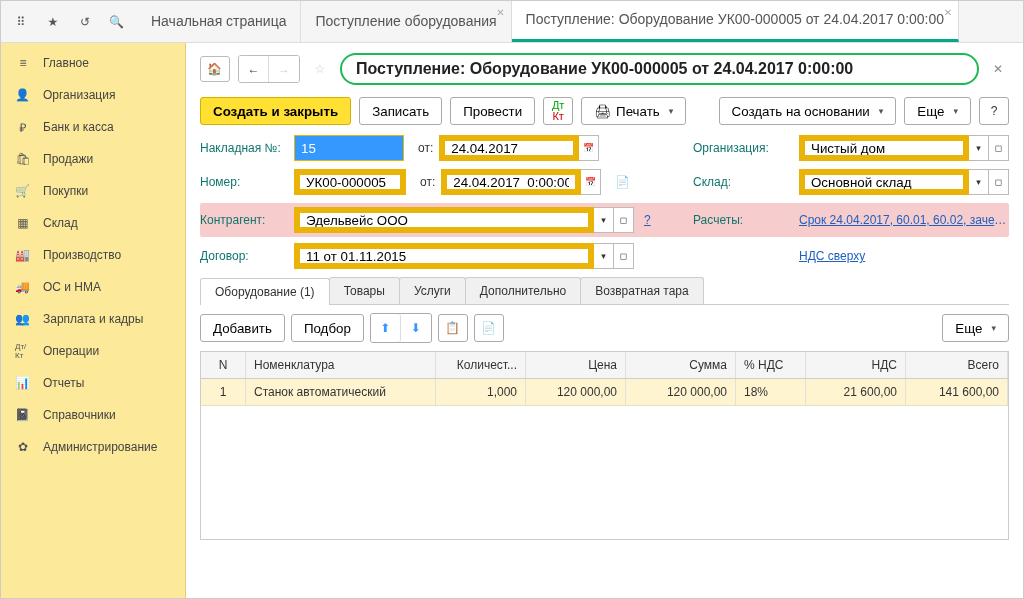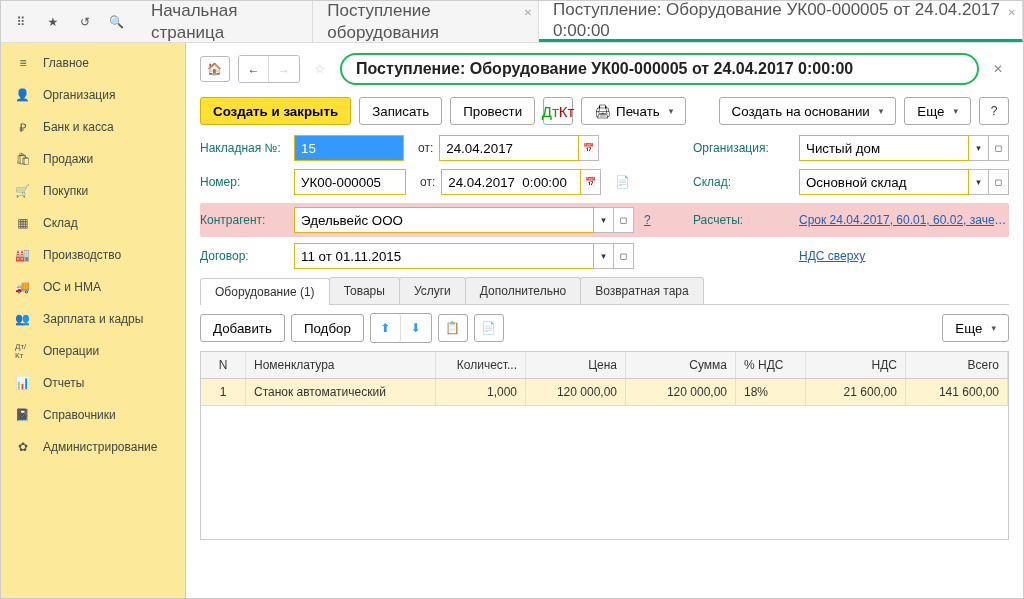--- a/index.html
+++ b/index.html
@@ -5,40 +5,40 @@
 * { box-sizing: border-box; font-family: Arial, sans-serif; }
 body { margin: 0; background: #fff; font-size: 12px; color: #333; }
 .app { width: 1024px; height: 599px; border: 1px solid #ccc; display: flex; flex-direction: column; position: relative; }
 .topbar { height: 42px; background: #f5f5f5; border-bottom: 1px solid #ddd; display: flex; align-items: stretch; }
 .topbar-icons { display: flex; align-items: center; padding: 0 8px; gap: 8px; }
 .ticon { width: 24px; height: 24px; display: flex; align-items: center; justify-content: center; color: #555; cursor: pointer; }
 .tabs { display: flex; align-items: stretch; flex: 1; }
 .tab { padding: 6px 14px; border-right: 1px solid #ddd; display: flex; flex-direction: column; justify-content: center; position: relative; cursor: pointer; min-width: 155px; }
 .tab.active { background: #fff; border-bottom: 3px solid #0a8; }
 .tab-close { position: absolute; right: 6px; top: 6px; color: #aaa; font-size: 10px; }
-.tab-title { font-size: 17px; color: #555; line-height: 1.25; }
+.tab-title { font-size: 14px; color: #555; line-height: 1.25; text-align: right; }
 .main { flex: 1; display: flex; overflow: hidden; }
 .sidebar { width: 185px; background: #fce99a; border-right: 1px solid #e0cf7a; padding-top: 4px; overflow-y: auto; }
 .sidebar-item { display: flex; align-items: center; gap: 12px; padding: 8px 14px; color: #444; cursor: pointer; }
 .sicon { width: 16px; height: 16px; display: flex; align-items: center; justify-content: center; color: #555; }
 .content { flex: 1; padding: 10px 14px 0 14px; overflow: auto; background: #fff; position: relative; }
 .page-head { display: flex; align-items: center; gap: 8px; margin-bottom: 12px; }
 .navbtn { width: 30px; height: 26px; border: 1px solid #bbb; border-radius: 3px; background: #fff; display: flex; align-items: center; justify-content: center; cursor: pointer; }
 .page-title { flex: 1; border: 2px solid #1db954; border-radius: 18px; padding: 5px 14px; font-size: 16px; font-weight: bold; color: #222; }
 .page-close { color: #888; cursor: pointer; padding: 0 6px; }
 .cmdbar { display: flex; align-items: center; gap: 8px; margin-bottom: 10px; }
 .btn { height: 28px; padding: 0 12px; border: 1px solid #aaa; border-radius: 3px; background: #fff; cursor: pointer; display: flex; align-items: center; gap: 5px; }
 .btn.yellow { background: #ffe033; border-color: #d4b200; font-weight: bold; }
 .btn.dd::after { content: "▾"; font-size: 9px; margin-left: 4px; color: #555; }
 .sqbtn { width: 30px; height: 28px; border: 1px solid #aaa; border-radius: 3px; background: #fff; display: flex; align-items: center; justify-content: center; cursor: pointer; }
 .spacer { flex: 1; }
 .form-row { display: flex; align-items: center; margin-bottom: 8px; gap: 6px; }
 .flabel { min-width: 88px; color: #0f766e; }
 .flabel.w2 { min-width: 100px; }
-.finput { height: 26px; border: 1px solid #eab308; padding: 0 6px; background: #fff; }
+.finput { height: 26px; border: 6px solid #eab308; padding: 0 6px; background: #fff; }
 .finput.sel { background: #3399ff; color: #fff; }
 .fwrap { display: flex; align-items: center; }
 .fwrap .dropbtn, .fwrap .openbtn { width: 20px; height: 26px; border: 1px solid #bbb; border-left: none; background: #fff; display: flex; align-items: center; justify-content: center; font-size: 9px; cursor: pointer; }
 .highlighted-row { background: #f7cccc; padding: 4px 0; border-radius: 2px; margin-bottom: 6px; }
 .link { color: #2060c0; text-decoration: underline; cursor: pointer; }
 .subtabs { display: flex; border-bottom: 1px solid #ccc; margin-top: 6px; }
 .subtab { padding: 6px 14px; border: 1px solid #ccc; border-bottom: none; margin-right: -1px; background: #f0f0f0; cursor: pointer; border-radius: 3px 3px 0 0; }
 .subtab.active { background: #fff; position: relative; top: 1px; }
 .subcmd { display: flex; align-items: center; gap: 6px; padding: 8px 0; }
 .table { border: 1px solid #ccc; }
@@ -148,21 +148,21 @@
         </div>
         <div class="ticon" style="color:#ccc">☆</div>
         <div class="page-title">Поступление: Оборудование УК00-000005 от 24.04.2017 0:00:00</div>
         <div class="page-close">✕</div>
       </div>
 
       <div class="cmdbar">
         <button class="btn yellow">Создать и закрыть</button>
         <button class="btn">Записать</button>
         <button class="btn">Провести</button>
-        <div class="sqbtn" style="font-size:15px;line-height:1;flex-direction:row">
+        <div class="sqbtn" style="font-size:11px;line-height:1;flex-direction:column">
             <span style="color:#0a0">Дт</span>
             <span style="color:#c00">Кт</span>
           </div>
         <button class="btn dd">
             <span>🖨</span>
             <span>Печать</span>
           </button>
         <div class="spacer"></div>
         <button class="btn dd">Создать на основании</button>
         <button class="btn dd">Еще</button>

